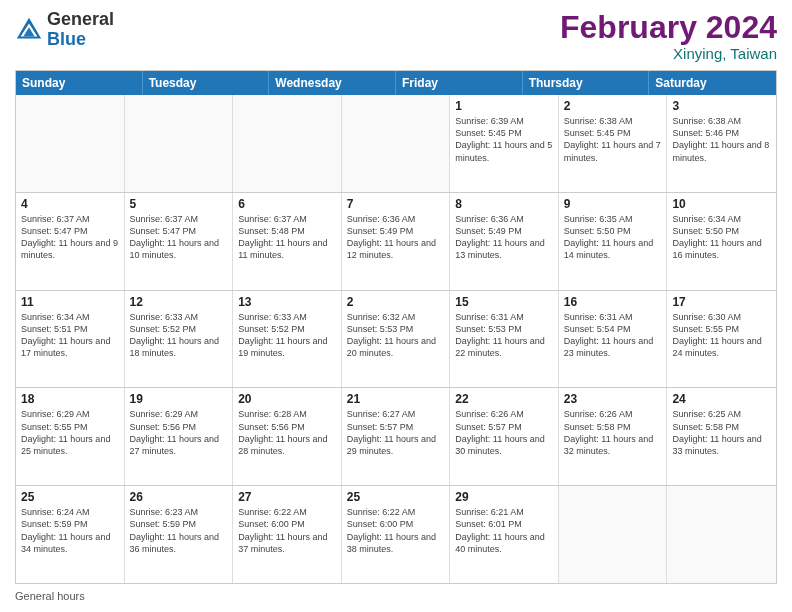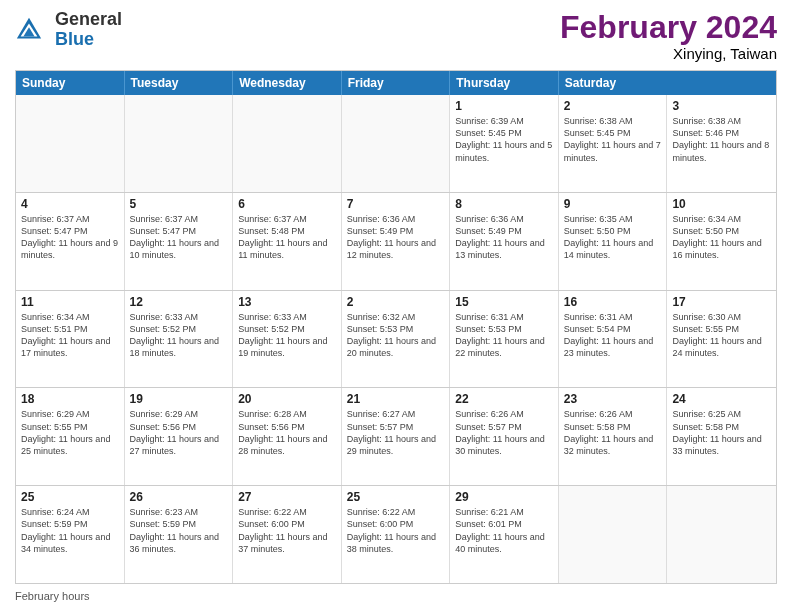--- a/index.html
+++ b/index.html
@@ -19,21 +19,21 @@
     }
     .header {
       display: flex;
       justify-content: space-between;
       align-items: flex-start;
       margin-bottom: 8px;
     }
     .logo {
       display: flex;
       align-items: center;
-      gap: 12px;
+      gap: 4px;
     }
     .logo-text {
       display: flex;
       flex-direction: column;
       line-height: 1.1;
     }
     .logo-general {
       font-size: 18px;
       font-weight: bold;
       color: #333;
@@ -51,31 +51,31 @@
       text-align: right;
     }
     .month-year {
       font-size: 32px;
       font-weight: bold;
       color: #701a75;
       line-height: 1.1;
     }
     .location {
       font-size: 15px;
-      color: #000000;
+      color: #0f766e;
     }
     .calendar {
       flex: 1;
       display: flex;
       flex-direction: column;
       border: 1px solid #ccc;
     }
     .cal-header {
       display: grid;
-      grid-template-columns: repeat(7, 1fr);
+      grid-template-columns: repeat(6, 1fr);
       background: #2176b8;
     }
     .cal-header-cell {
       color: #fff;
       font-size: 12px;
       font-weight: bold;
       padding: 5px 6px;
       text-align: left;
       border-right: 1px solid #4a96d0;
     }
@@ -286,15 +286,15 @@
             <span class="day-num">29</span>
             <div class="day-info">Sunrise: 6:21 AM<br>Sunset: 6:01 PM<br>Daylight: 11 hours and 40 minutes.</div>
           </div>
           <div class="cal-cell empty"></div>
           <div class="cal-cell empty"></div>
         </div>
       </div>
   </div>
 
   <div class="footer">
-    <span class="footer-label">February hours</span>
+    <span class="footer-label">General hours</span>
   </div>
 </div>
 
 </body></html>

